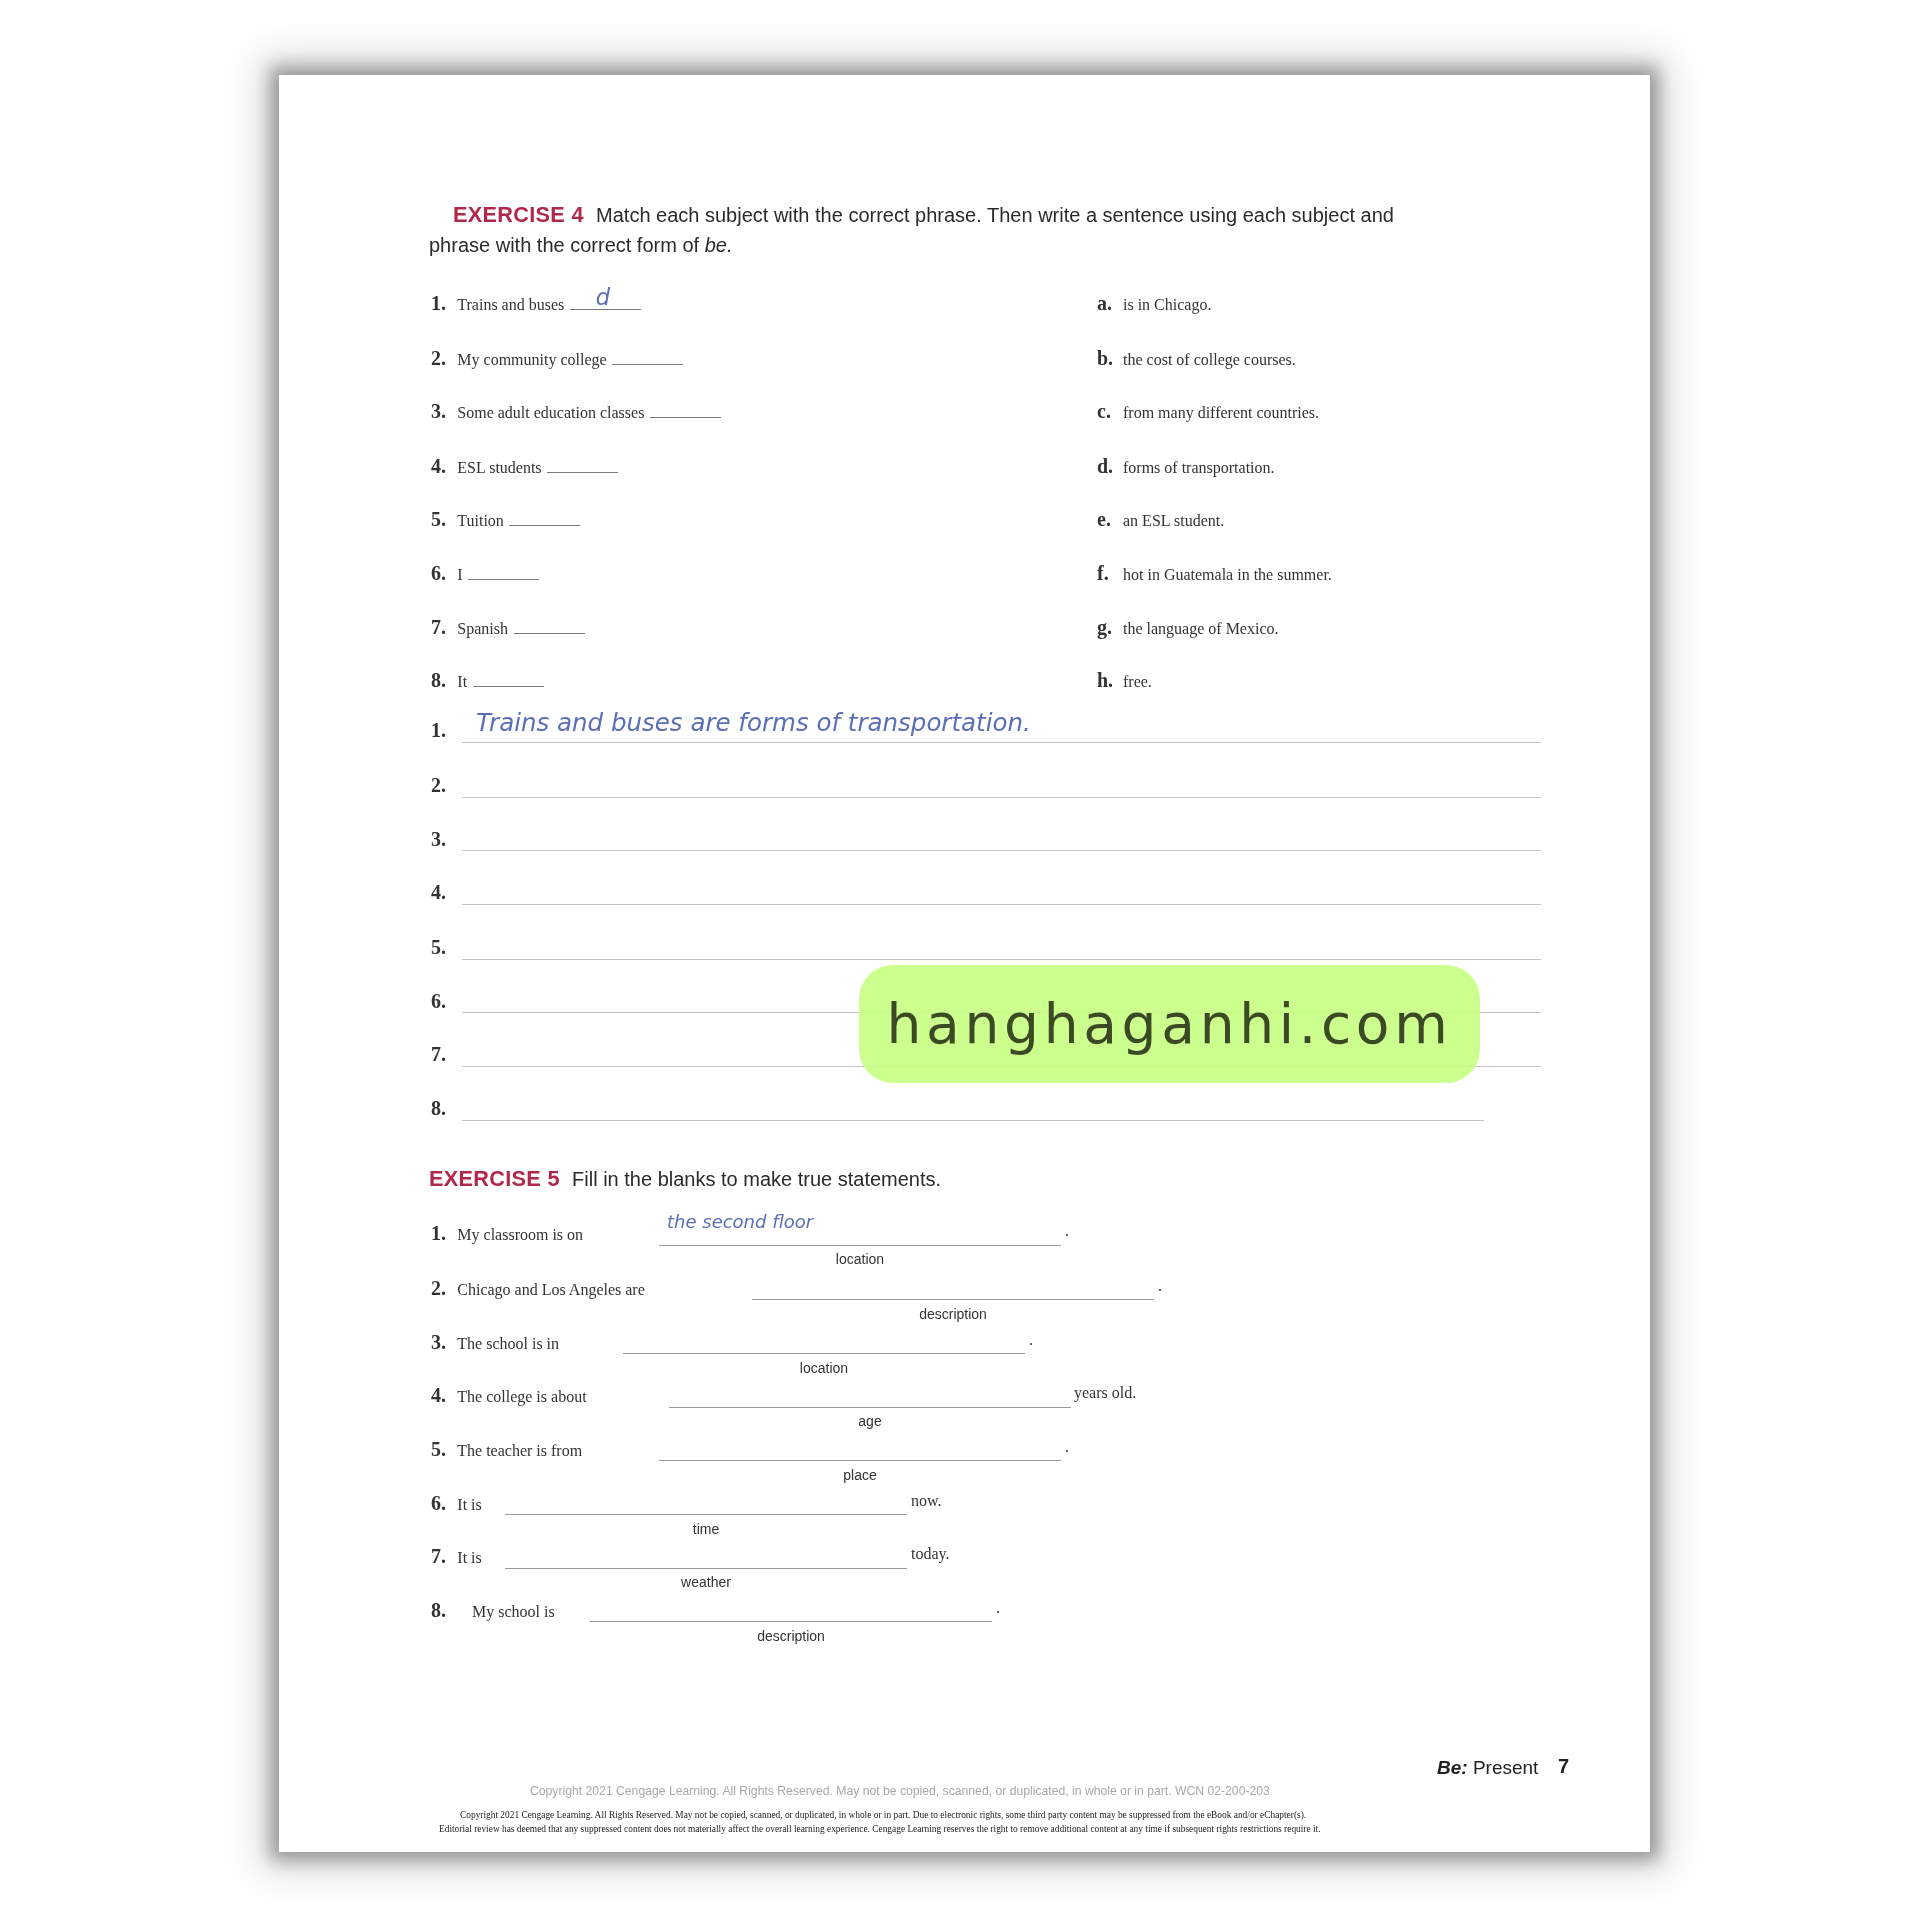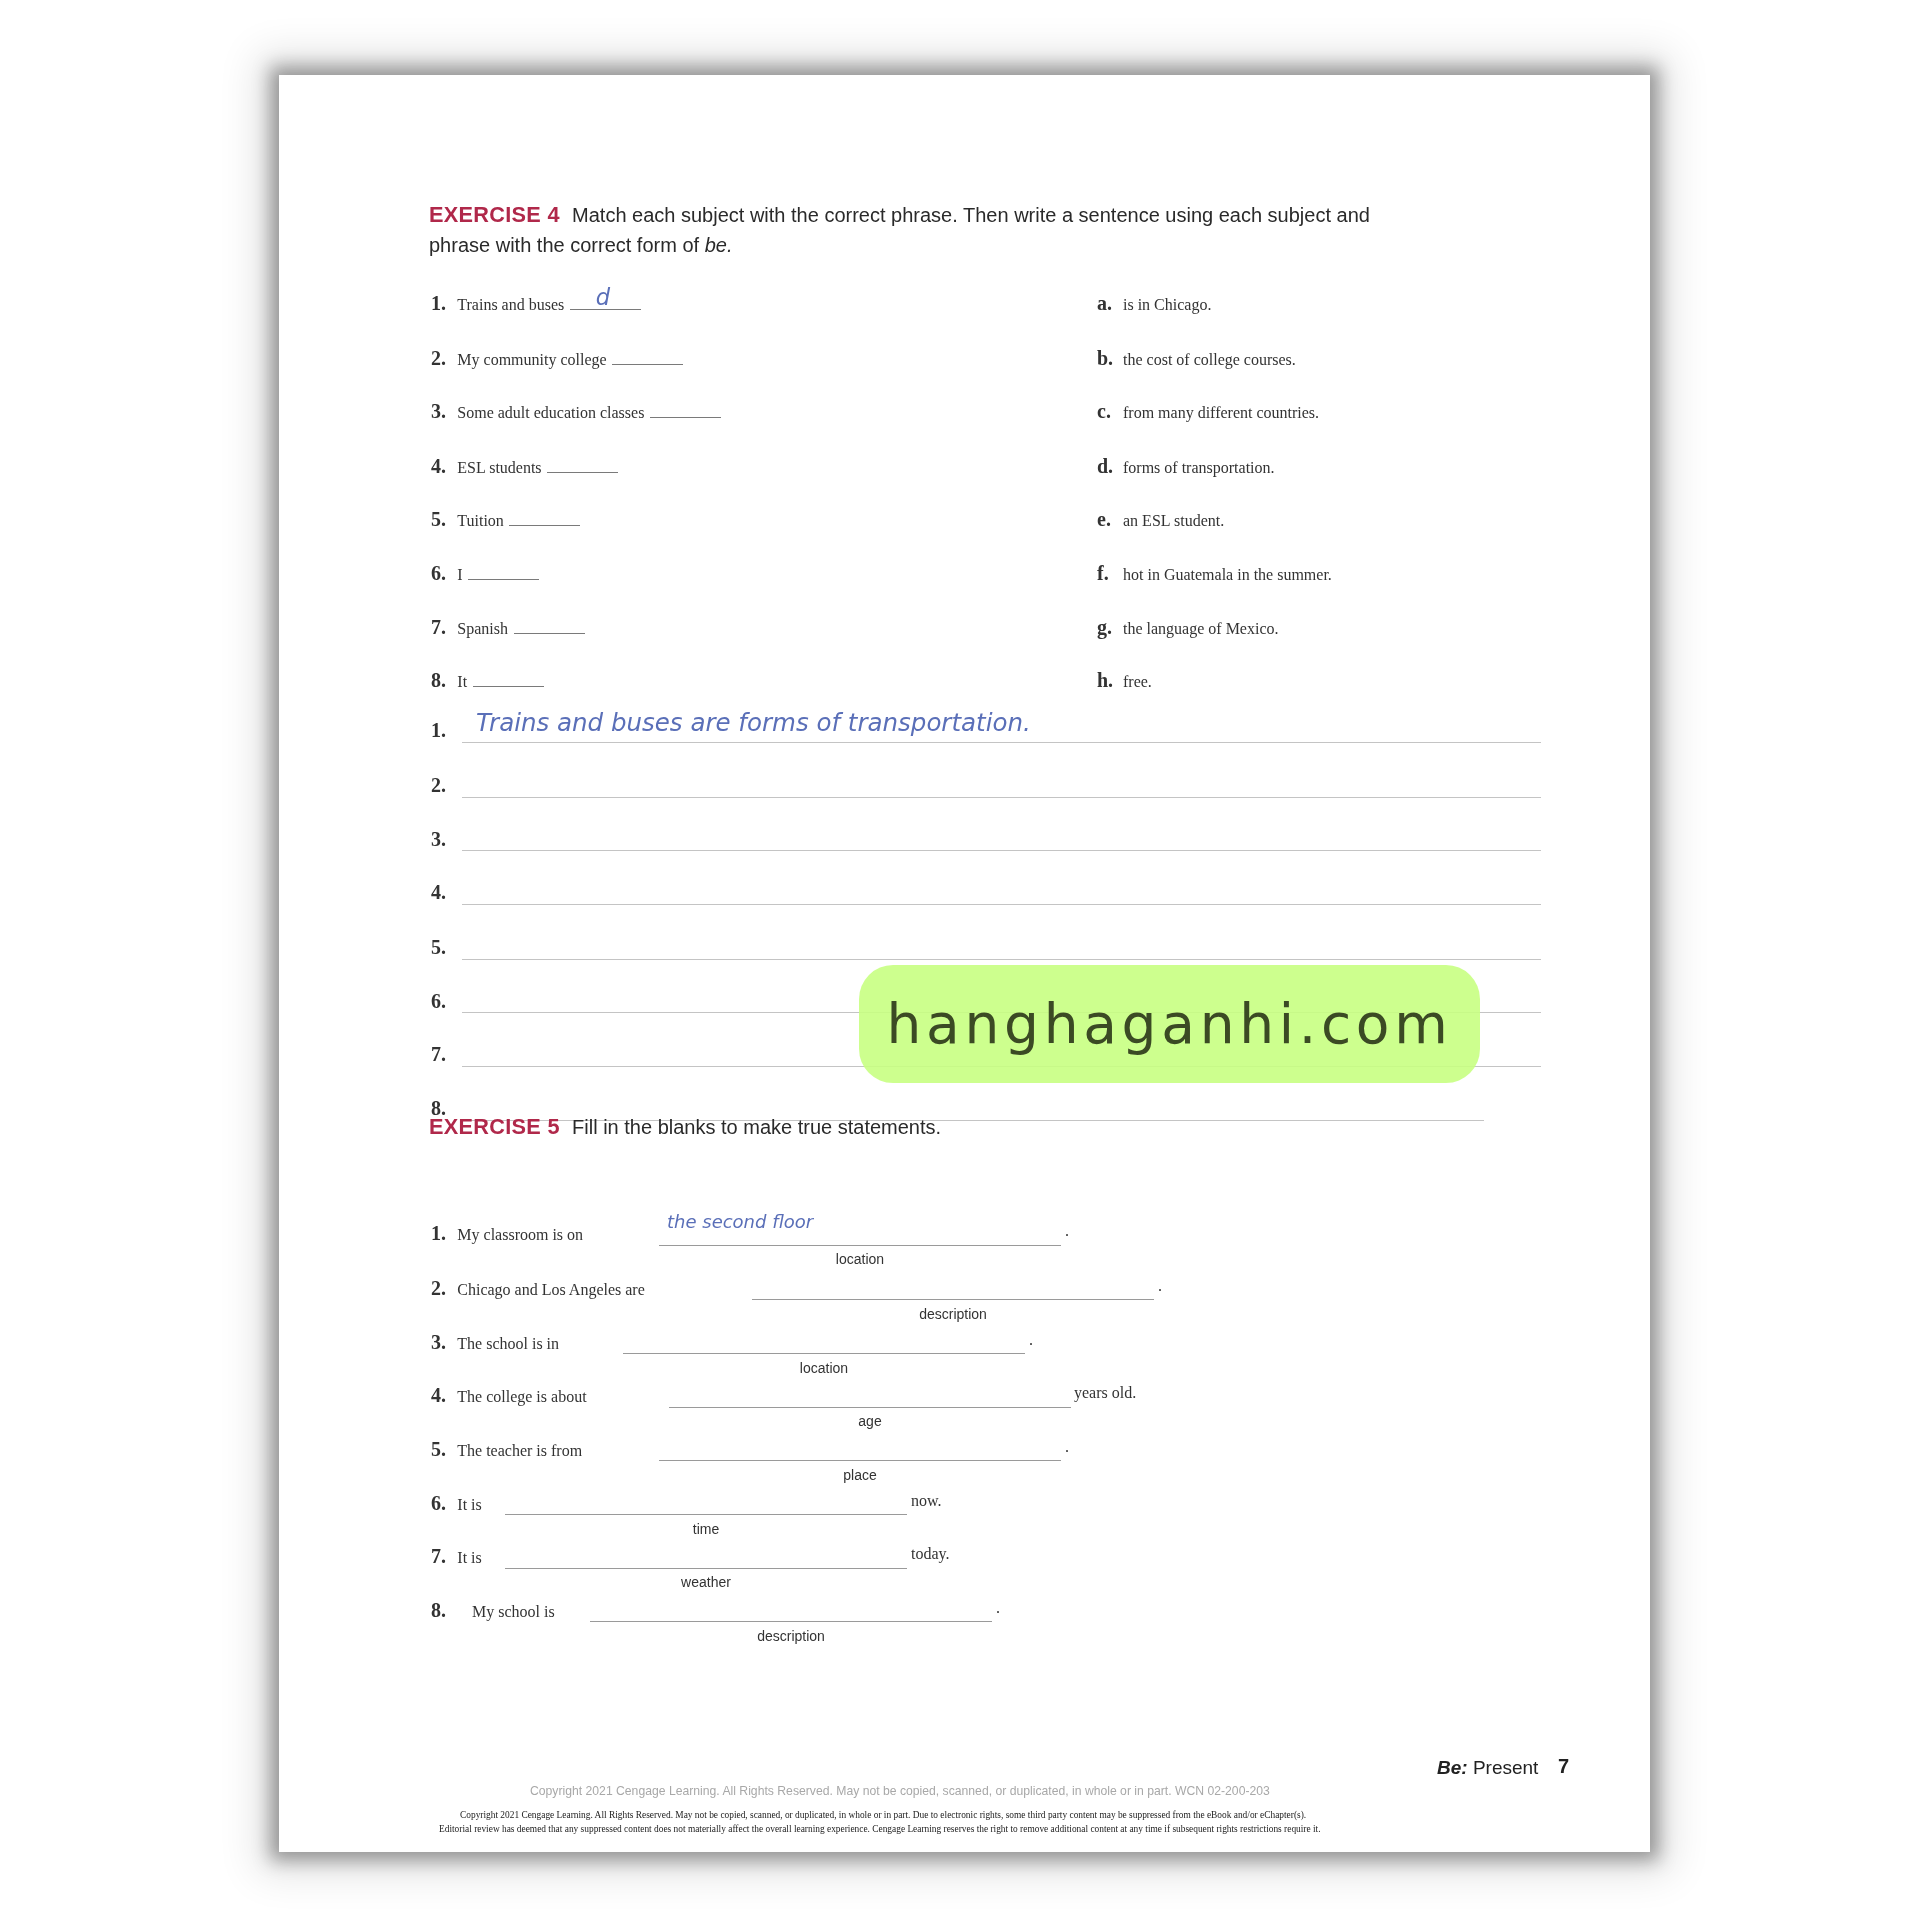--- a/index.html
+++ b/index.html
@@ -19,21 +19,21 @@
   .watermark { position:absolute; left:859px; top:965px; width:621px; height:118px; background:rgba(200,255,130,0.9); border-radius:34px;
                display:flex; align-items:center; justify-content:center; }
   .watermark span { font-family:"DejaVu Sans", sans-serif; font-size:55px; color:#3b4a24; letter-spacing:4.7px; font-weight:500; }
   .footer-small { font-family:"Liberation Serif", serif; font-size:9.4px; color:#222; }
 </style>
 </head>
 <body>
 
 <div class="page"></div>
 
-<div class="abs" style="left:429px; top:202px;">
+<div class="abs" style="left:453px; top:202px;">
   <span class="ex-label">EXERCISE 4</span>
   <span class="ex-instr" style="margin-left:7.5px;">Match each subject with the correct phrase. Then write a sentence using each subject and</span>
 </div>
 <div class="abs ex-instr" style="left:429px; top:234px;">
   <span>phrase with the correct form of </span><i>be.</i>
 </div>
 
 <div id="subjects">
     <div class="abs" style="left: 431px; top: 292px;"><span class="num">1.</span><span class="item" style="margin-left:11.3px;">Trains and buses</span><span class="blank" style="width:71px; margin-left:5.6px; position:relative;"><span class="hand" style="position:absolute; left:26px; top:-24.5px; font-size:22.6px;">d</span></span></div>
     <div class="abs" style="left: 431px; top: 347px;"><span class="num">2.</span><span class="item" style="margin-left:11.3px;">My community college</span><span class="blank" style="width:71px; margin-left:5.6px; position:relative;"><span class="hand" style="position:absolute; left:26px; top:-24.5px; font-size:22.6px;"></span></span></div>
@@ -76,21 +76,21 @@
     <div class="line" style="left: 462px; top: 1012px; width: 1079px;"></div>
     <div class="abs hand" style="left: 476px; top: 978px; font-size: 24.5px;"></div>
     <div class="abs num" style="left: 431px; top: 1043px;">7.</div>
     <div class="line" style="left: 462px; top: 1066px; width: 1079px;"></div>
     <div class="abs hand" style="left: 476px; top: 1032px; font-size: 24.5px;"></div>
     <div class="abs num" style="left: 431px; top: 1097px;">8.</div>
     <div class="line" style="left: 462px; top: 1120px; width: 1022px;"></div>
     <div class="abs hand" style="left: 476px; top: 1086px; font-size: 24.5px;"></div>
   </div>
 
-<div class="abs" style="left:429px; top:1114px;">
+<div class="abs" style="left:429px; top:1166px;">
   <span class="ex-label">EXERCISE 5</span>
   <span class="ex-instr" style="margin-left:7.5px;">Fill in the blanks to make true statements.</span>
 </div>
 <div id="ex5">
     <div class="abs" style="left: 431px; top: 1222px;"><span class="num">1.</span><span class="item" style="margin-left:11.3px;">My classroom is on</span></div>
     <div class="line" style="border-top-color: rgb(154, 154, 154); border-top-width: 1.4px; left: 659px; top: 1245px; width: 402px;"></div>
     <div class="abs hand" style="left: 667px; top: 1211px; font-size: 18px;">the second floor</div>
     <div class="abs item" style="left: 1065px; top: 1222px;">.</div>
     <div class="hint" style="left: 860px; top: 1251px;">location</div>
     <div class="abs" style="left: 431px; top: 1277px;"><span class="num">2.</span><span class="item" style="margin-left:11.3px;">Chicago and Los Angeles are</span></div>

